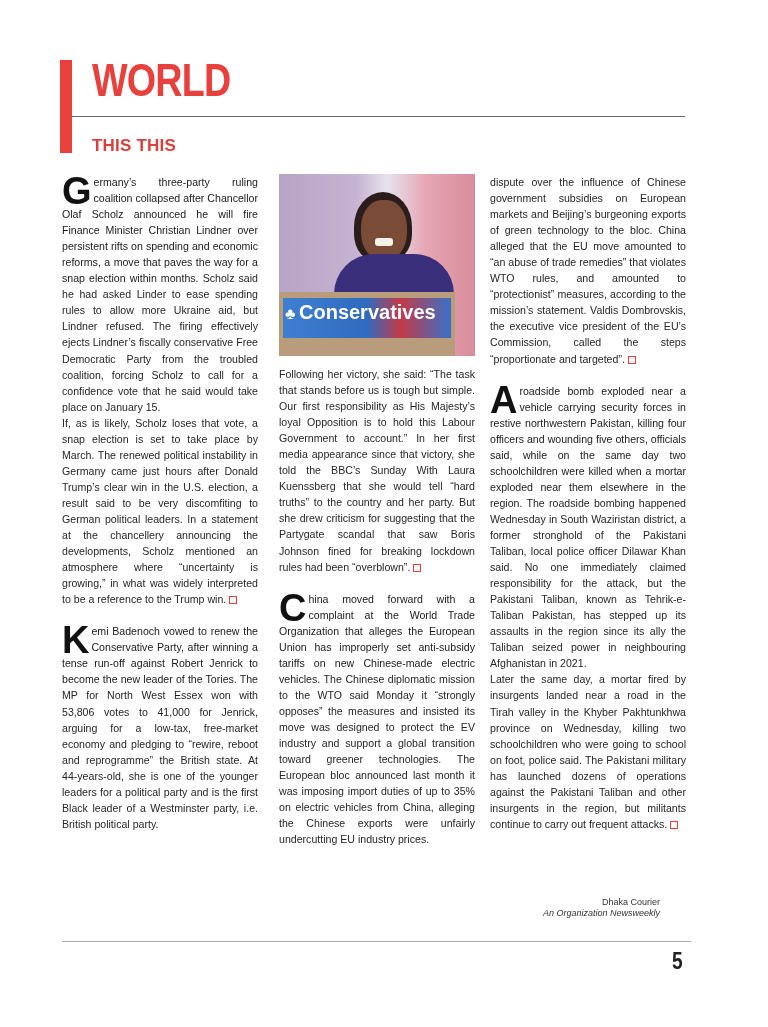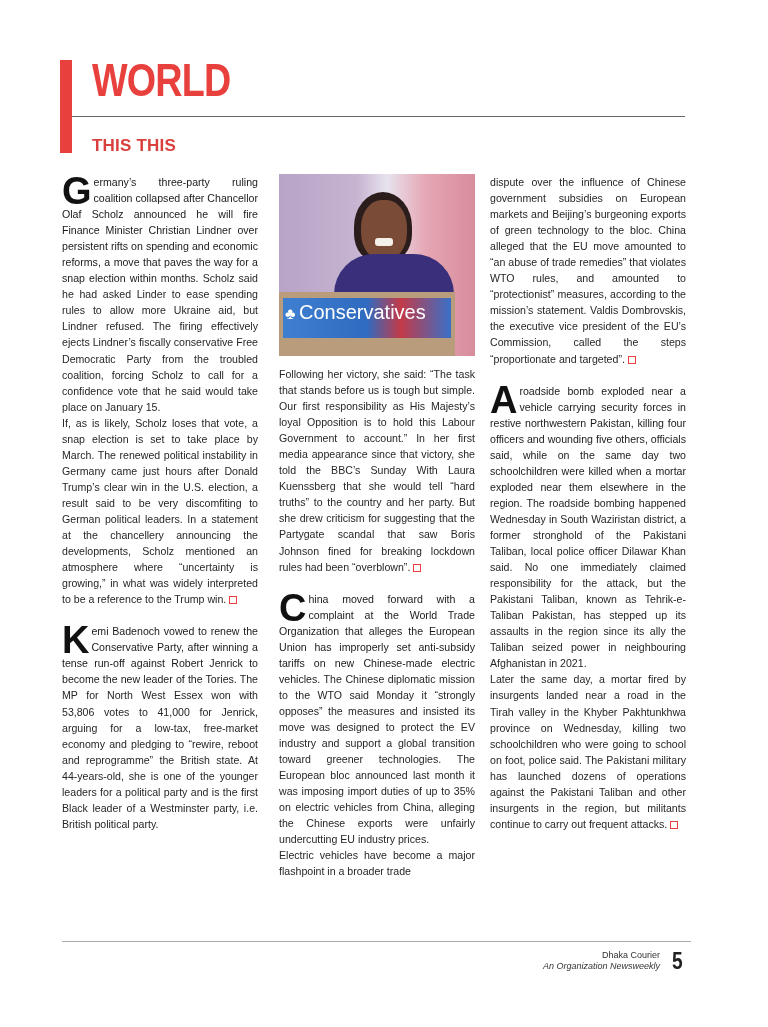--- a/index.html
+++ b/index.html
@@ -26,24 +26,24 @@
              vertical-align:-1px; box-sizing:border-box; }
   .photo { width:196px; height:182px; position:relative; overflow:hidden; margin-bottom:10px;
            background:linear-gradient(90deg,#b7a4c6 0%,#c7b4d2 40%,#e7e3ee 55%,#e6a6b4 75%,#d78c9b 100%); }
   .photo .hair { position:absolute; left:75px; top:18px; width:58px; height:70px; border-radius:50% 50% 40% 40%; background:#2a1d1c; }
   .photo .face { position:absolute; left:82px; top:26px; width:46px; height:60px; border-radius:45%; background:#7a4b36; }
   .photo .mouth { position:absolute; left:96px; top:64px; width:18px; height:8px; border-radius:3px; background:#f3efe9; }
   .photo .body { position:absolute; left:55px; top:80px; width:120px; height:110px; border-radius:40px 40px 0 0; background:#3a2f7a; }
   .photo .podium { position:absolute; left:0; top:118px; width:176px; height:64px; background:#b89c7c; }
   .photo .sign { position:absolute; left:4px; top:124px; width:168px; height:40px;
                  background:linear-gradient(90deg,#3f7fd0,#2f6bc0 50%,#c33a48 70%,#3970c8); }
-  .photo .signtext { position:absolute; left:20px; top:130px; font-weight:normal; font-size:20px; color:#fff; }
+  .photo .signtext { position:absolute; left:20px; top:130px; font-weight:bold; font-size:20px; color:#fff; }
   .photo .tree { position:absolute; left:6px; top:132px; font-size:16px; color:#fff; }
   .footrule { position:absolute; left:62px; top:941px; width:629px; height:1px; background:#aaa; }
-  .foot { position:absolute; right:108px; top:950px; text-align:right; font-family:"Liberation Sans", sans-serif;
+  .foot { position:absolute; right:108px; top:897px; text-align:right; font-family:"Liberation Sans", sans-serif;
           font-size:9px; line-height:11px; color:#333; }
   .foot .tag { font-style:italic; }
   .pagenum { position:absolute; left:672px; top:947px; font-family:"Liberation Sans", sans-serif; font-weight:bold;
              font-size:24px; color:#222; transform:scaleX(0.8); transform-origin:left top; }
 </style>
 </head>
 <body>
 
 <div class="redbar"></div>
 <h1 class="title">WORLD</h1>
@@ -75,21 +75,20 @@
     <div class="sign"></div>
     <span class="tree">♣</span>
     <span class="signtext">Conservatives</span>
   </div>
   <p><span>Following her victory, she said: “The task that stands before us is tough but simple. Our first responsibility as His Majesty’s loyal Opposition is to hold this Labour Government to account.” In her first media appearance since that victory, she told the BBC’s Sunday With Laura Kuenssberg that she would tell “hard truths” to the country and her party. But she drew criticism for suggesting that the Partygate scandal that saw Boris Johnson fined for breaking lockdown rules had been “overblown”.</span><span class="endmark"></span></p>
   <div class="gap"></div>
   <div>
     <p>
       <span class="dropcap">C</span><span class="lead">hina moved forward with a complaint at the World Trade Organization that alleges the European Union has improperly set anti-subsidy tariffs on new Chinese-made electric vehicles.</span><span> The Chinese diplomatic mission to the WTO said Monday it “strongly opposes” the measures and insisted its move was designed to protect the EV industry and support a global transition toward greener technologies. The European bloc announced last month it was imposing import duties of up to 35% on electric vehicles from China, alleging the Chinese exports were unfairly undercutting EU industry prices.</span>
     </p>
-    <p><span>Electric vehicles have become a major flashpoint in a broader trade</span></p>
   </div>
 </div>
 
 <div class="col col3">
   <p><span>dispute over the influence of Chinese government subsidies on European markets and Beijing’s burgeoning exports of green technology to the bloc. China alleged that the EU move amounted to “an abuse of trade remedies” that violates WTO rules, and amounted to “protectionist” measures, according to the mission’s statement. Valdis Dombrovskis, the executive vice president of the EU’s Commission, called the steps “proportionate and targeted”.</span><span class="endmark"></span></p>
   <div class="gap"></div>
   <div>
     <p>
       <span class="dropcap">A</span><span class="lead"> roadside bomb exploded near a vehicle carrying security forces in restive northwestern Pakistan, killing four officers and wounding five others, officials said, while on the same day two schoolchildren were killed when a mortar exploded near them elsewhere in the region</span><span>. The roadside bombing happened Wednesday in South Waziristan district, a former stronghold of the Pakistani Taliban, local police officer Dilawar Khan said. No one immediately claimed responsibility for the attack, but the Pakistani Taliban, known as Tehrik-e-Taliban Pakistan, has stepped up its assaults in the region since its ally the Taliban seized power in neighbouring Afghanistan in 2021.</span>
     </p>

